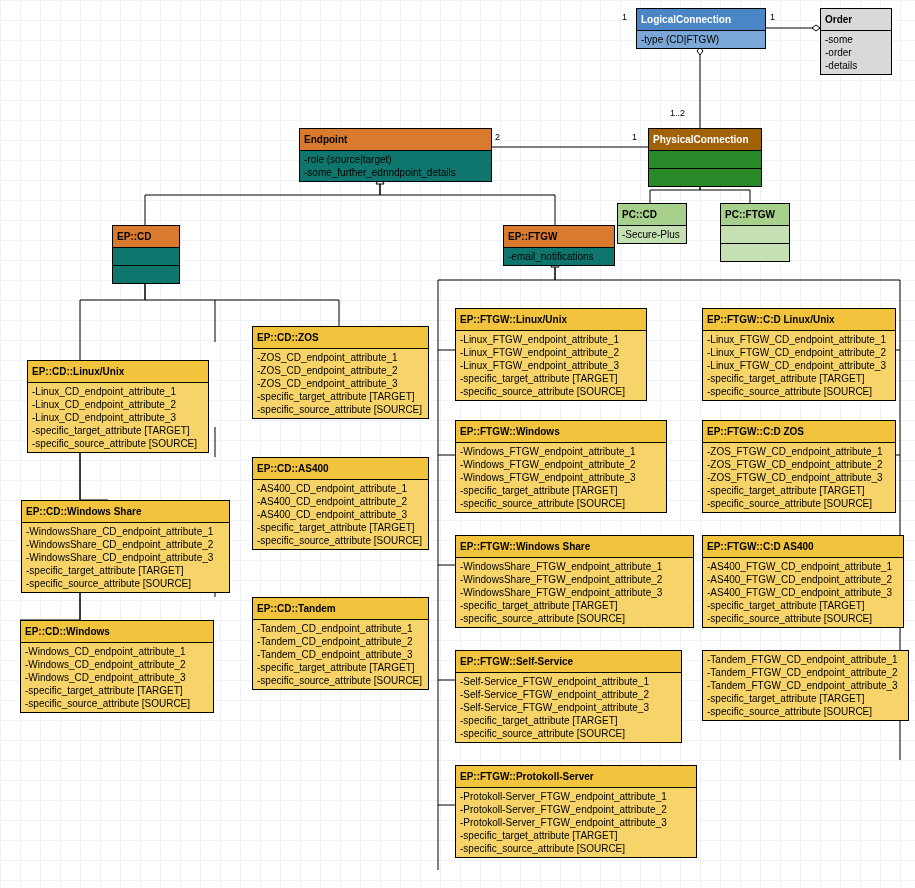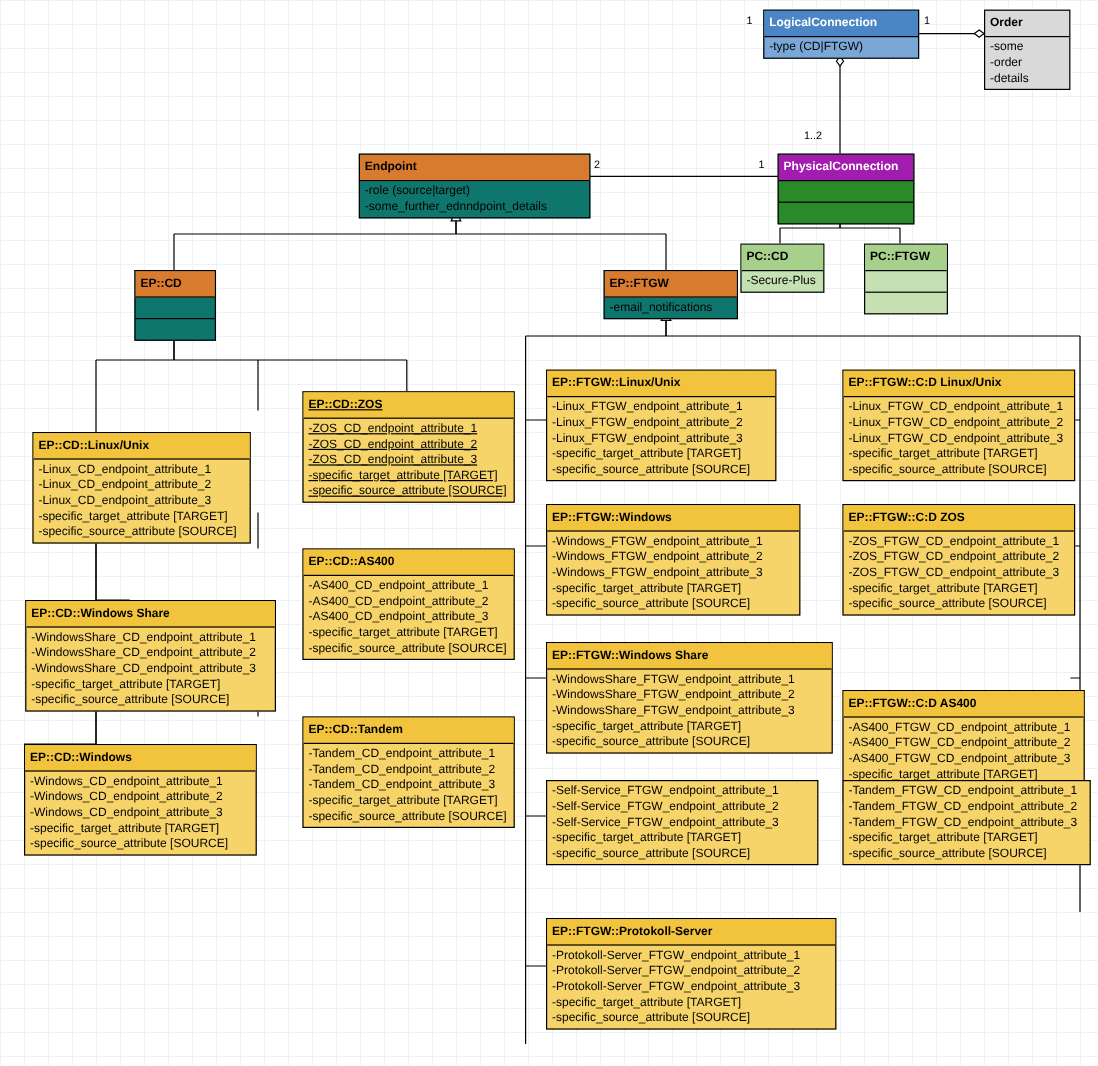--- a/index.html
+++ b/index.html
@@ -4,21 +4,21 @@
 <style>
 body{margin:0;font-family:Arial,sans-serif;background:#fff;position:relative;width:915px;height:888px;overflow:hidden}
 .grid{position:absolute;inset:0;background-image:linear-gradient(#eef2f6 1px,transparent 1px),linear-gradient(90deg,#eef2f6 1px,transparent 1px);background-size:20px 20px}
 .box{position:absolute;border:1px solid #000;font-size:10px;line-height:1.3}
 .hdr{font-weight:bold;text-align:left;border-bottom:1px solid #000;padding:4px 4px}
 .sect{border-bottom:1px solid #000;padding:2px 4px}
 .sect:last-child{border-bottom:none}
 .blue .hdr{background:#4a86c5;color:#fff}
 .blue{background:#7ba7d7}
 .grey{background:#d9d9d9}
-.darkgreen .hdr{background:#a21caf;color:#fff}
+.darkgreen .hdr{background:#a16207;color:#fff}
 .darkgreen{background:#2a8a2a;color:#fff}
 .lightgreen .hdr{background:#a8d08d}
 .lightgreen{background:#c5e0b3}
 .orange .hdr{background:#d97b2f}
 .orange{background:#0f766e}
 .yellow .hdr{background:#f2c43d}
 .yellow{background:#f7d46a}
 .attr{display:block}
 svg{position:absolute;top:0;left:0;pointer-events:none}
 .mult{position:absolute;font-size:9px}
@@ -111,21 +111,21 @@
       <div class="hdr">EP::CD</div>
       <div class="sect">&nbsp;</div>
       <div class="sect">&nbsp;</div>
     </div>
     <div class="box orange" style="left: 503px; top: 225px; width: 110px;">
       <div class="hdr">EP::FTGW</div>
       <div class="sect">
         <span class="attr">-email_notifications</span>
       </div>
     </div>
-    <div class="box yellow" style="left: 252px; top: 326px; width: 175px; text-decoration: underline;">
+    <div class="box yellow" style="left: 252px; top: 326px; width: 175px;">
       <div class="hdr">EP::CD::ZOS</div>
       <div class="sect">
         <span class="attr">-ZOS_CD_endpoint_attribute_1</span>
         <span class="attr">-ZOS_CD_endpoint_attribute_2</span>
         <span class="attr">-ZOS_CD_endpoint_attribute_3</span>
         <span class="attr">-specific_target_attribute [TARGET]</span>
         <span class="attr">-specific_source_attribute [SOURCE]</span>
       </div>
     </div>
     <div class="box yellow" style="left: 27px; top: 360px; width: 180px;">
@@ -202,20 +202,21 @@
       <div class="hdr">EP::FTGW::Windows Share</div>
       <div class="sect">
         <span class="attr">-WindowsShare_FTGW_endpoint_attribute_1</span>
         <span class="attr">-WindowsShare_FTGW_endpoint_attribute_2</span>
         <span class="attr">-WindowsShare_FTGW_endpoint_attribute_3</span>
         <span class="attr">-specific_target_attribute [TARGET]</span>
         <span class="attr">-specific_source_attribute [SOURCE]</span>
       </div>
     </div>
     <div class="box yellow" style="left: 455px; top: 650px; width: 225px;">
+      <div class="hdr">EP::FTGW::Self-Service</div>
       <div class="sect">
         <span class="attr">-Self-Service_FTGW_endpoint_attribute_1</span>
         <span class="attr">-Self-Service_FTGW_endpoint_attribute_2</span>
         <span class="attr">-Self-Service_FTGW_endpoint_attribute_3</span>
         <span class="attr">-specific_target_attribute [TARGET]</span>
         <span class="attr">-specific_source_attribute [SOURCE]</span>
       </div>
     </div>
     <div class="box yellow" style="left: 455px; top: 765px; width: 240px;">
       <div class="hdr">EP::FTGW::Protokoll-Server</div>
@@ -240,21 +241,21 @@
     <div class="box yellow" style="left: 702px; top: 420px; width: 192px;">
       <div class="hdr">EP::FTGW::C:D ZOS</div>
       <div class="sect">
         <span class="attr">-ZOS_FTGW_CD_endpoint_attribute_1</span>
         <span class="attr">-ZOS_FTGW_CD_endpoint_attribute_2</span>
         <span class="attr">-ZOS_FTGW_CD_endpoint_attribute_3</span>
         <span class="attr">-specific_target_attribute [TARGET]</span>
         <span class="attr">-specific_source_attribute [SOURCE]</span>
       </div>
     </div>
-    <div class="box yellow" style="left: 702px; top: 535px; width: 200px; margin-top: 40px;">
+    <div class="box yellow" style="left: 702px; top: 535px; width: 200px;">
       <div class="hdr">EP::FTGW::C:D AS400</div>
       <div class="sect">
         <span class="attr">-AS400_FTGW_CD_endpoint_attribute_1</span>
         <span class="attr">-AS400_FTGW_CD_endpoint_attribute_2</span>
         <span class="attr">-AS400_FTGW_CD_endpoint_attribute_3</span>
         <span class="attr">-specific_target_attribute [TARGET]</span>
         <span class="attr">-specific_source_attribute [SOURCE]</span>
       </div>
     </div>
     <div class="box yellow" style="left: 702px; top: 650px; width: 205px;">

